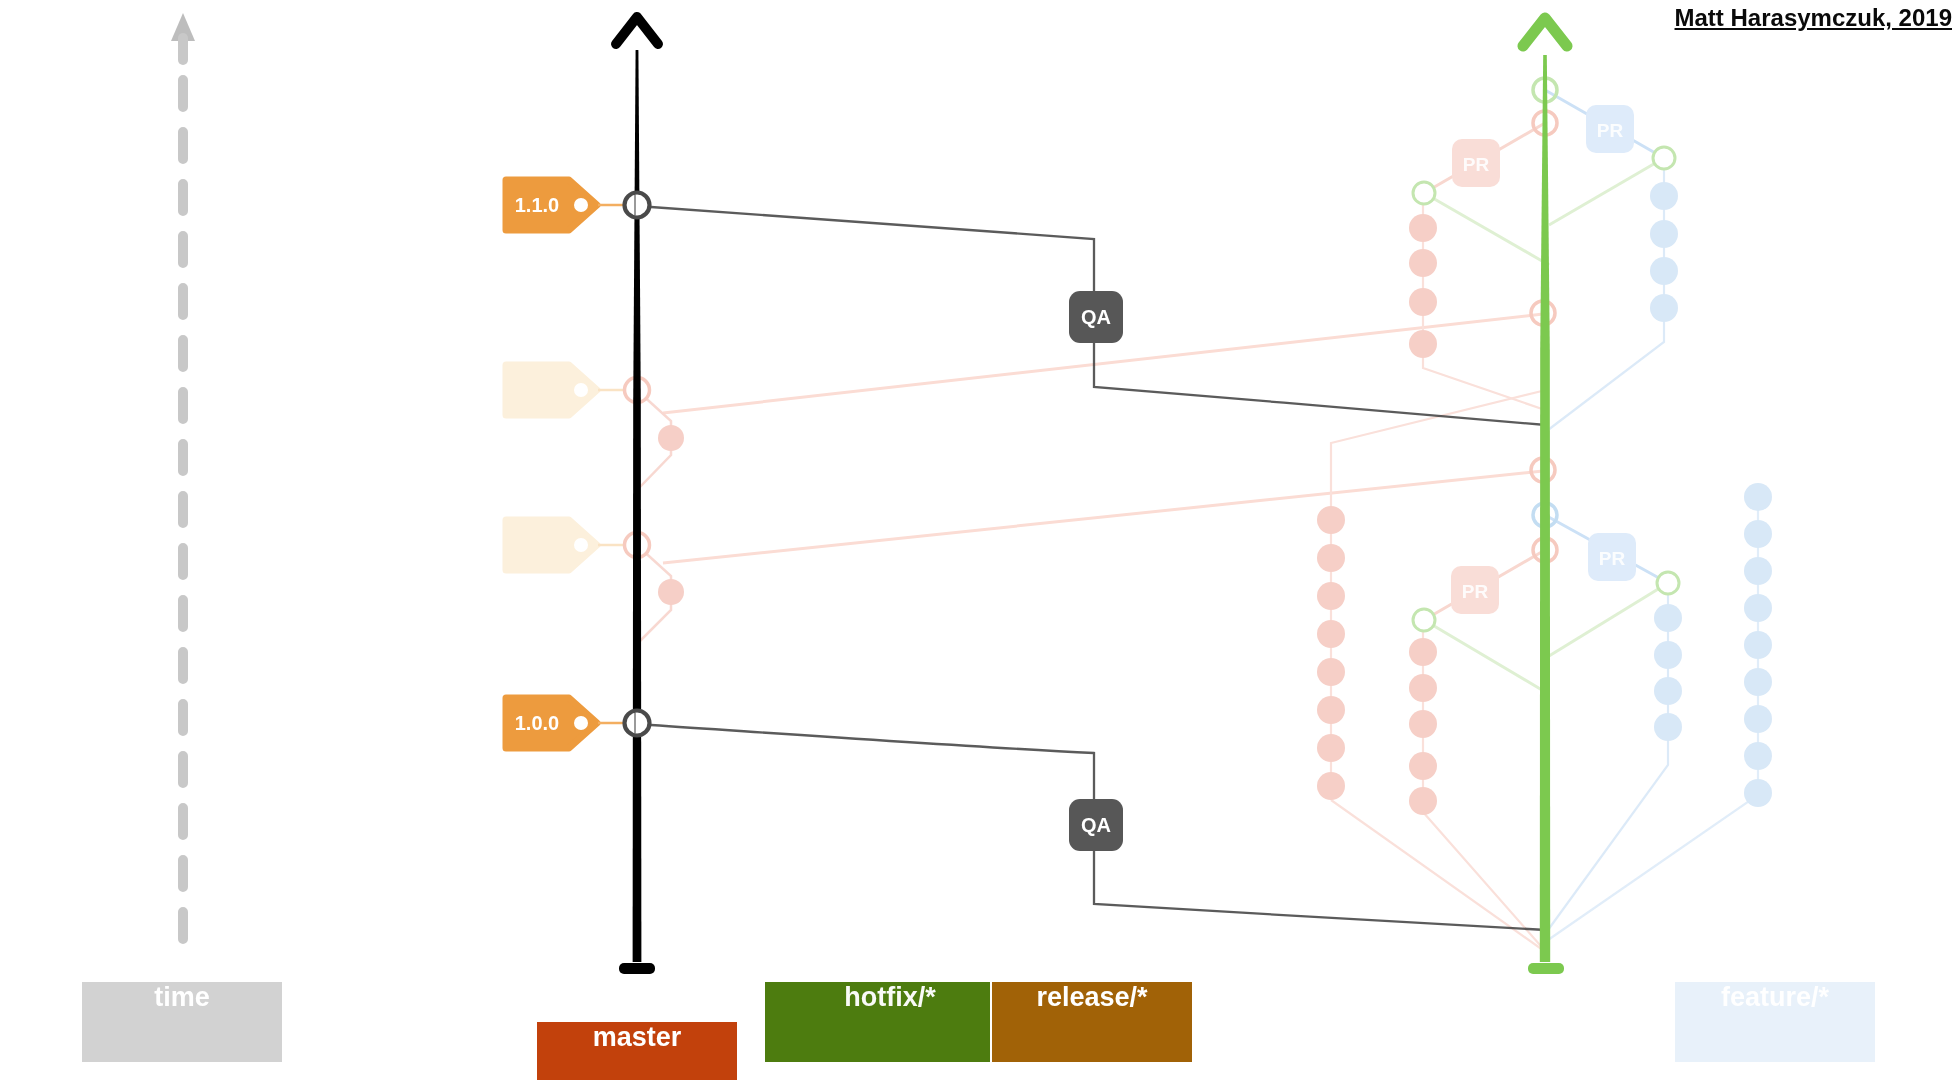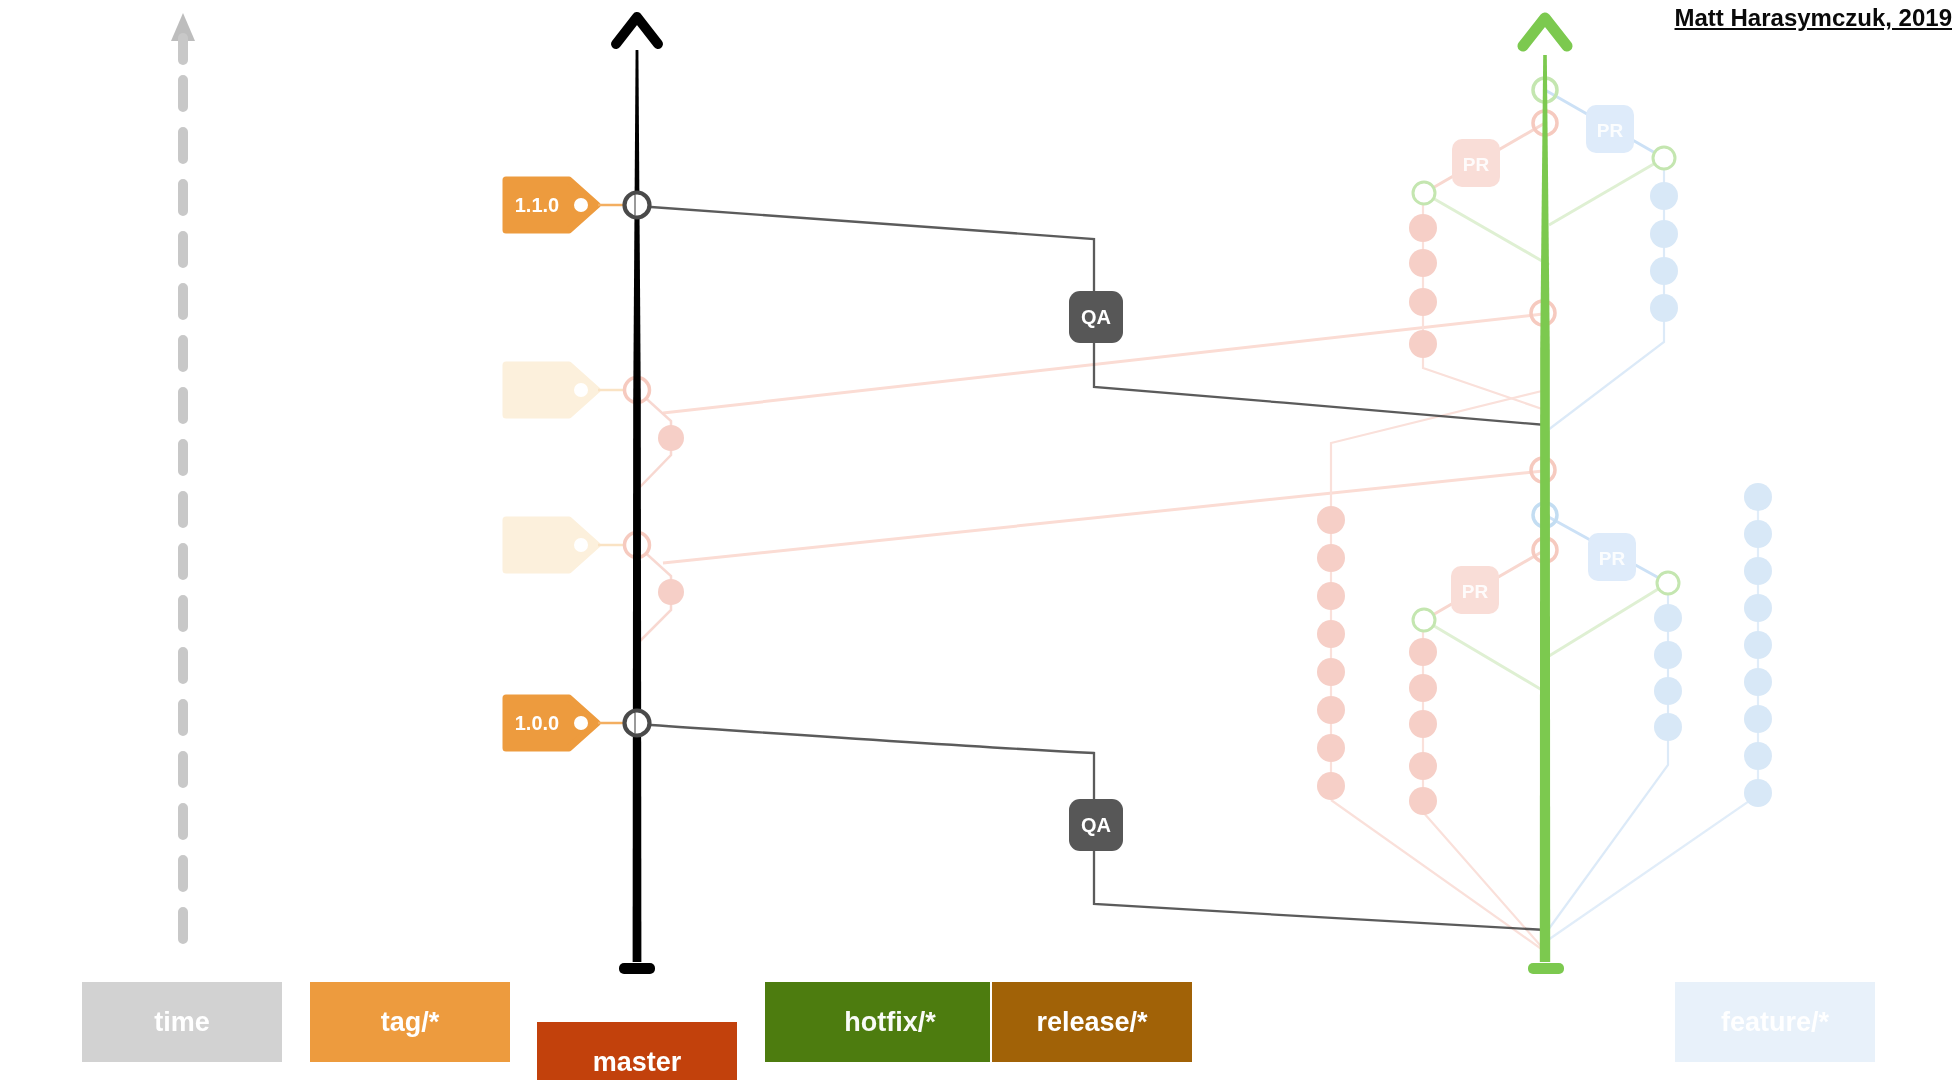--- a/index.html
+++ b/index.html
@@ -2,21 +2,21 @@
 <html><head>
 <meta charset="utf-8">
 <style>
   html,body{margin:0;padding:0;background:#fff;}
   .stage{position:relative;width:1960px;height:1080px;background:#ffffff;overflow:hidden;
          font-family:"Liberation Sans",sans-serif;}
   svg{position:absolute;left:0;top:0;}
   svg text{font-family:"Liberation Sans",sans-serif;}
   .attribution{position:absolute;top:4px;right:8px;font-size:24px;font-weight:700;color:#0a0a0a;text-decoration:underline;}
   .branch-label{position:absolute;top:982px;width:200px;height:80px;display:flex;
-                align-items:center;justify-content:center;font-size:27px;font-weight:600;color:#ffffff;}
+                align-items:flex-start;justify-content:center;font-size:27px;font-weight:600;color:#ffffff;}
   .lbl-time{left:82px;background:#d2d2d2;}
   .lbl-tag{left:310px;background:#ed9b3e;}
   .lbl-master{left:537px;background:#c2410c;margin-top:40px;}
   .lbl-hotfix{left:765px;background:#4d7c0f;color:rgba(255,255,255,.97);padding-left:25px;}
   .lbl-release{left:992px;background:#a16207;}
   .lbl-bugfix{left:1220px;background:#fbe9e3;color:rgba(255,255,255,.97);}
   .lbl-develop{left:1447px;background:#7cc850;}
   .lbl-feature{left:1675px;background:#e8f1fa;color:rgba(255,255,255,.97);}
   .tag-text{font-size:20px;font-weight:700;fill:#ffffff;}
   .qa-text{font-size:20px;font-weight:600;fill:#ffffff;}
@@ -165,23 +165,20 @@
       <circle cx="637" cy="723" r="12.5" fill="#ffffff" stroke="#4a4a4a" stroke-width="4.2"></circle>
       <line x1="635" y1="713" x2="635" y2="733" stroke="#9a9a9a" stroke-width="2"></line>
     </g>
   </svg>
 
   <div class="attribution">Matt Harasymczuk, 2019</div>
 
   <div class="branch-label lbl-time">
     <span>time</span>
   </div>
-  <div class="branch-label lbl-tag">
-    <span>tag/*</span>
-  </div>
   <div class="branch-label lbl-master">
     <span>master</span>
   </div>
   <div class="branch-label lbl-hotfix">
     <span>hotfix/*</span>
   </div>
   <div class="branch-label lbl-release">
     <span>release/*</span>
   </div>
   <div class="branch-label lbl-feature">

